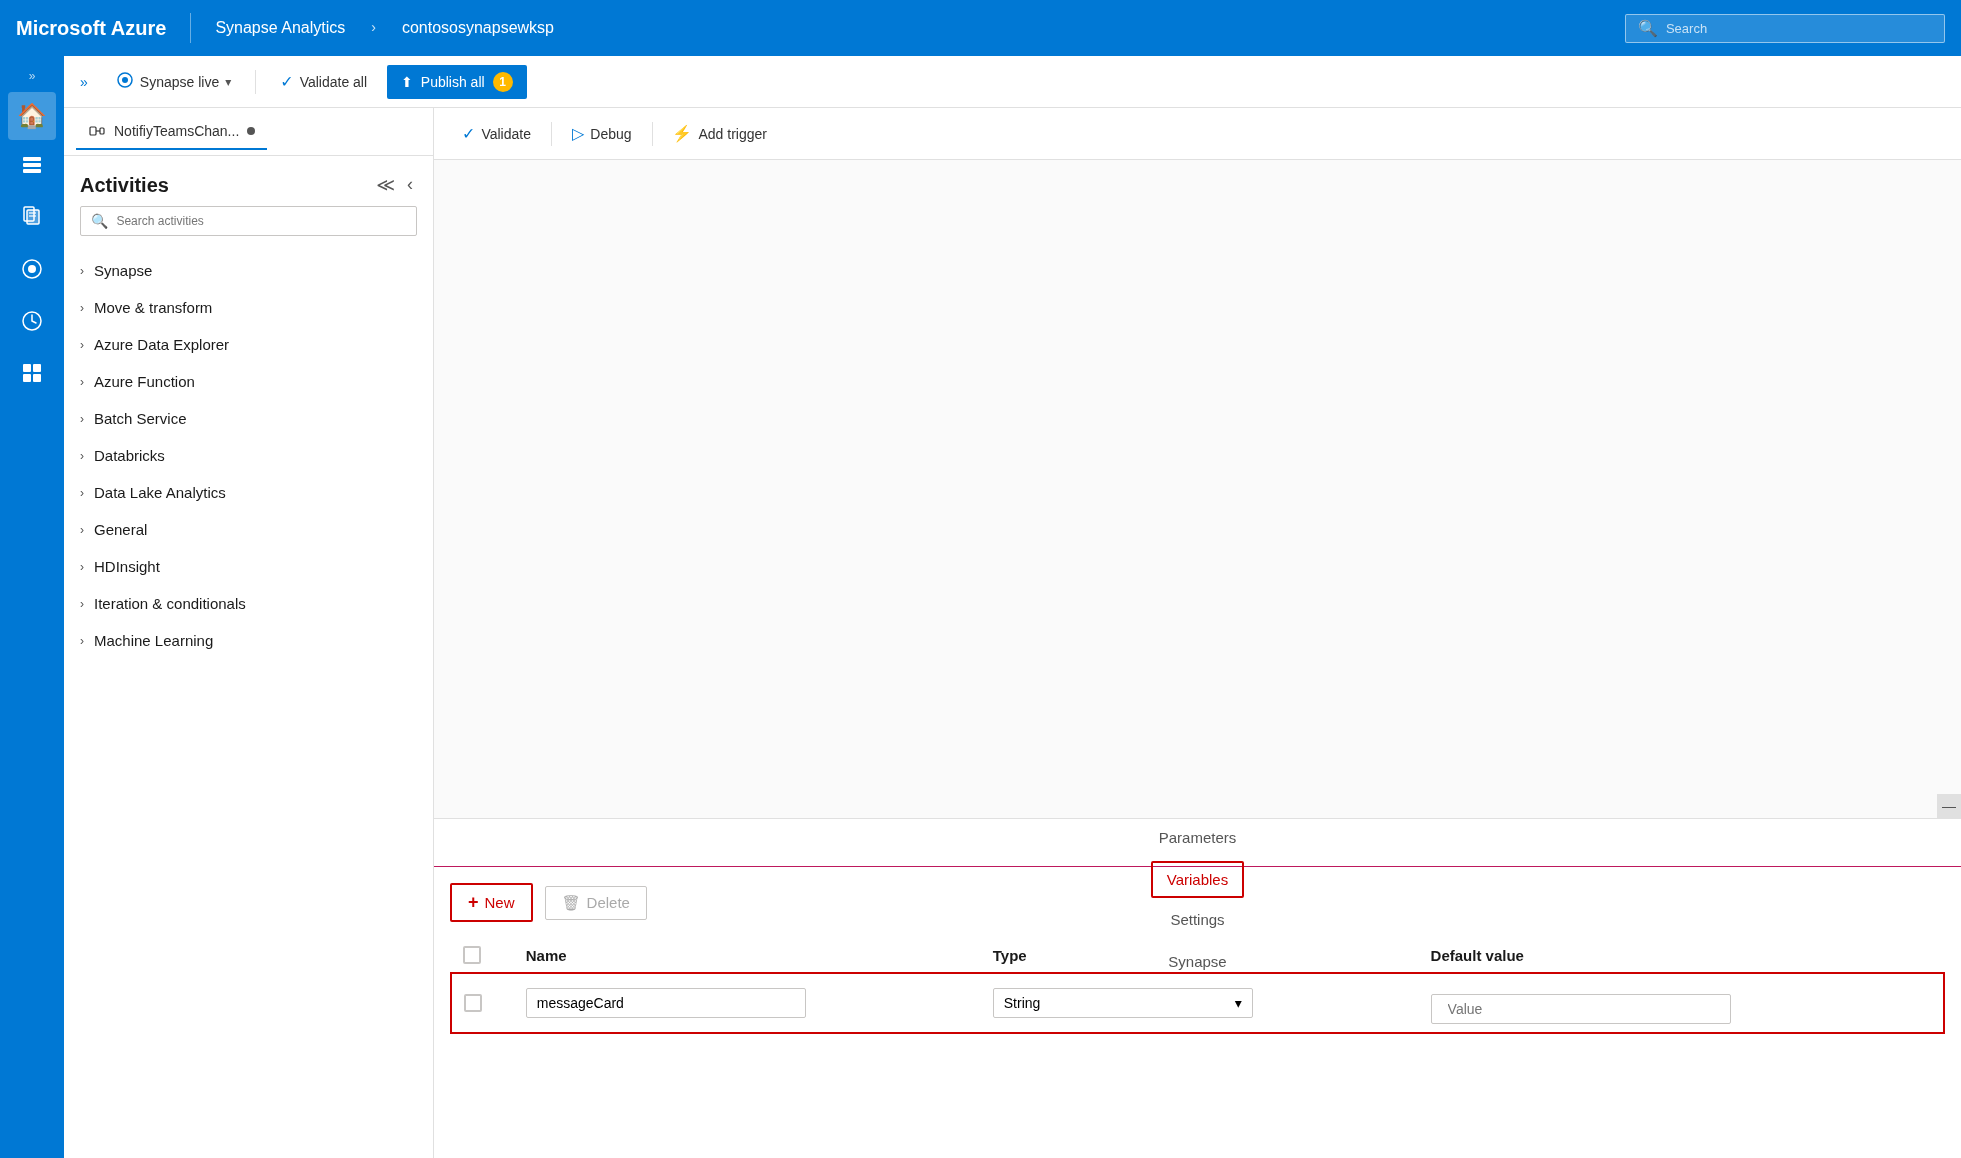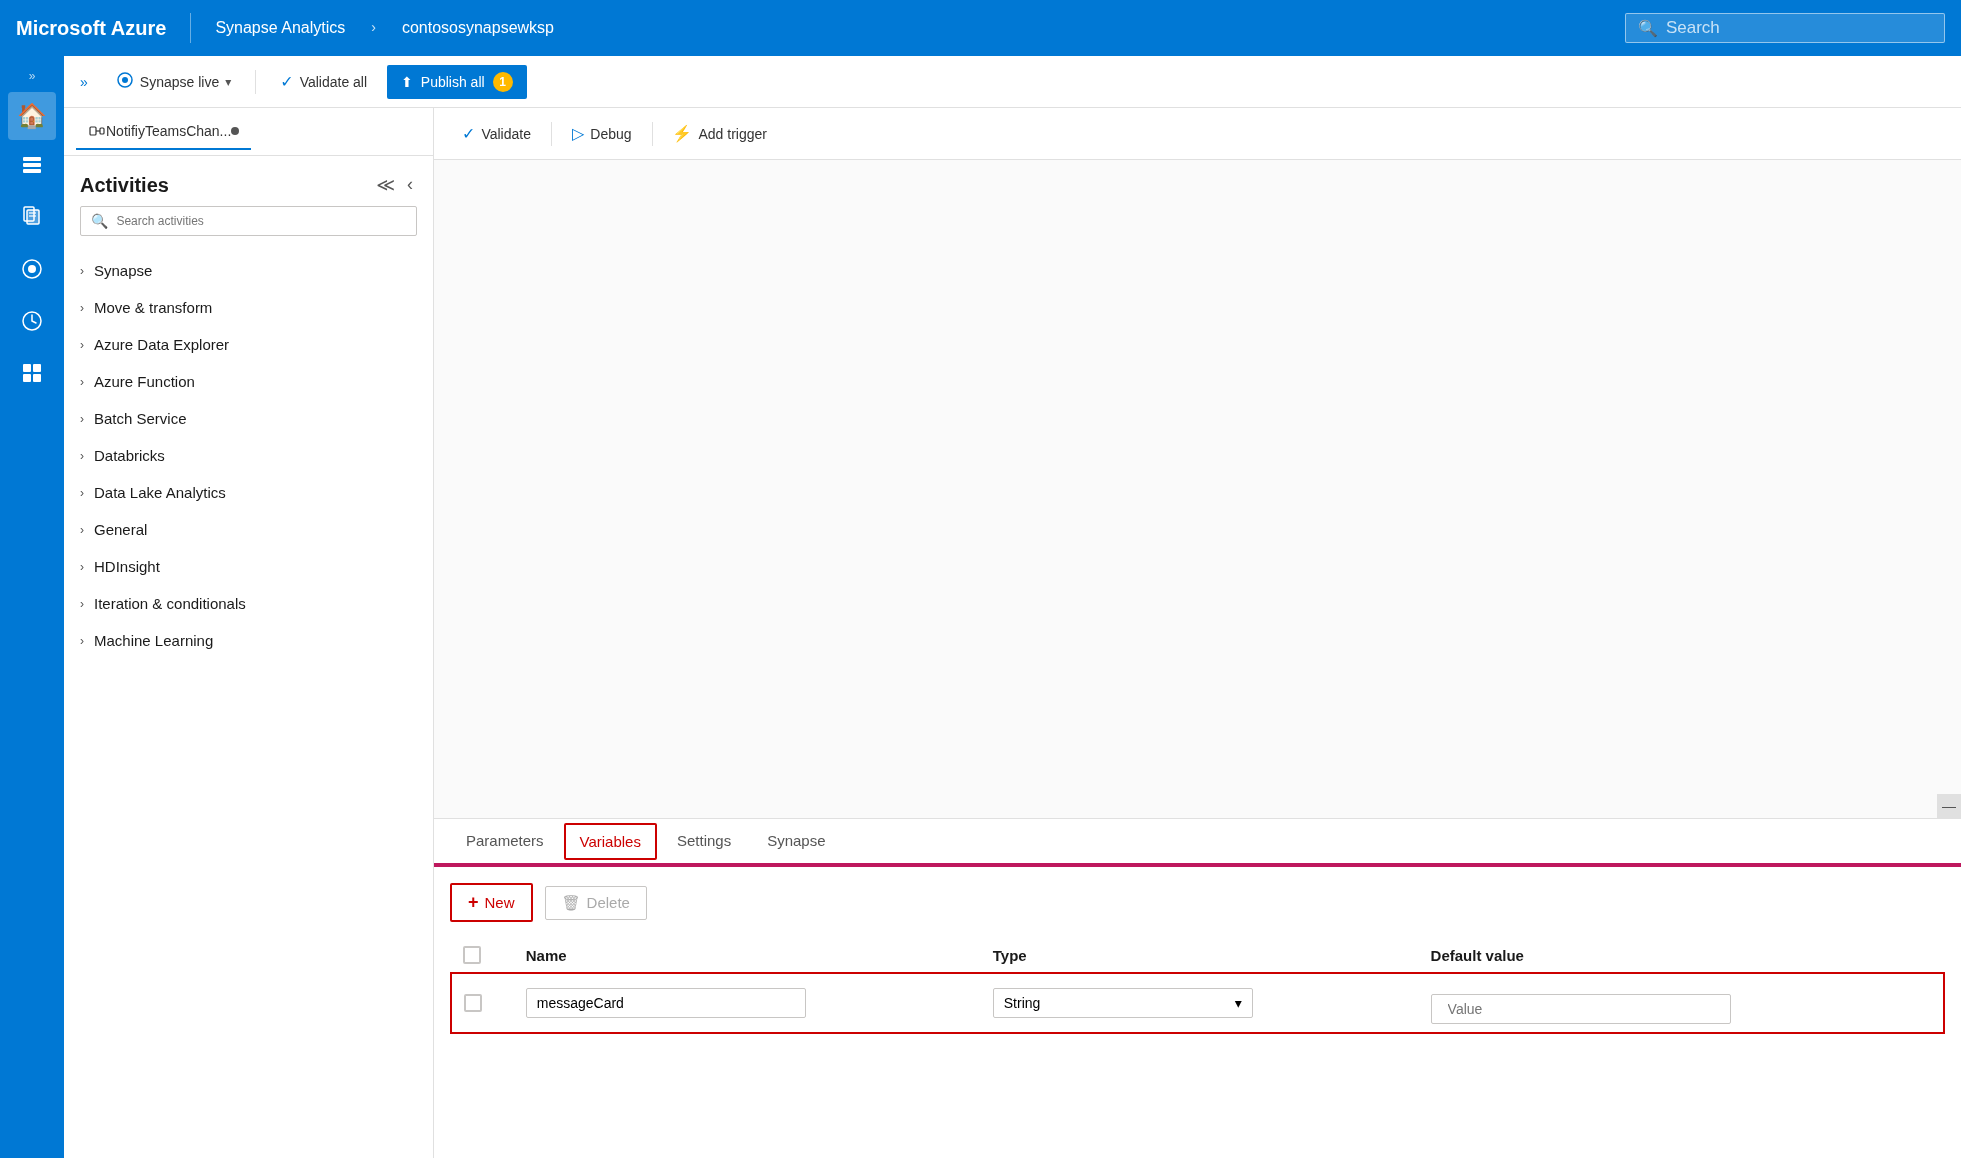--- a/index.html
+++ b/index.html
@@ -41,21 +41,21 @@
       border: 1px solid rgba(255,255,255,0.5);
       border-radius: 2px;
       padding: 4px 12px;
       width: 320px;
       gap: 8px;
     }
     .topbar-search input {
       background: transparent;
       border: none;
       color: #000000;
-      font-size: 17px;
+      font-size: 13px;
       outline: none;
       width: 100%;
     }
     .topbar-search input::placeholder { color: rgba(255,255,255,0.75); }
     .search-icon-top { color: rgba(255,255,255,0.8); font-size: 16px; }
 
     
     .main-layout {
       display: flex;
       height: calc(1158px - 56px);
@@ -179,21 +179,21 @@
       height: 48px;
       display: flex;
       align-items: center;
       border-bottom: 1px solid #e0e0e0;
       padding: 0 12px;
       gap: 8px;
     }
     .pipeline-tab {
       display: flex;
       align-items: center;
-      gap: 0;
+      gap: 8px;
       font-size: 14px;
       color: #333;
       padding: 8px 12px;
       border-bottom: 2px solid #0078d4;
       cursor: pointer;
     }
     .pipeline-tab-dot {
       width: 8px;
       height: 8px;
       border-radius: 50%;
@@ -312,24 +312,25 @@
     .bottom-panel {
       border-top: 1px solid #e0e0e0;
       background: white;
       height: 340px;
       display: flex;
       flex-direction: column;
     }
     .bottom-tabs {
       display: flex;
       align-items: center;
-      border-bottom: 4px solid #be185d;
+      border-bottom: 1px solid #be185d;
       padding: 0 16px;
       height: 48px;
       gap: 4px;
+      flex-direction: column;
     }
     .bottom-tab {
       padding: 10px 16px;
       font-size: 15px;
       cursor: pointer;
       color: #555;
       border-bottom: 2px solid transparent;
       margin-bottom: -1px;
     }
     .bottom-tab.active-outlined {

